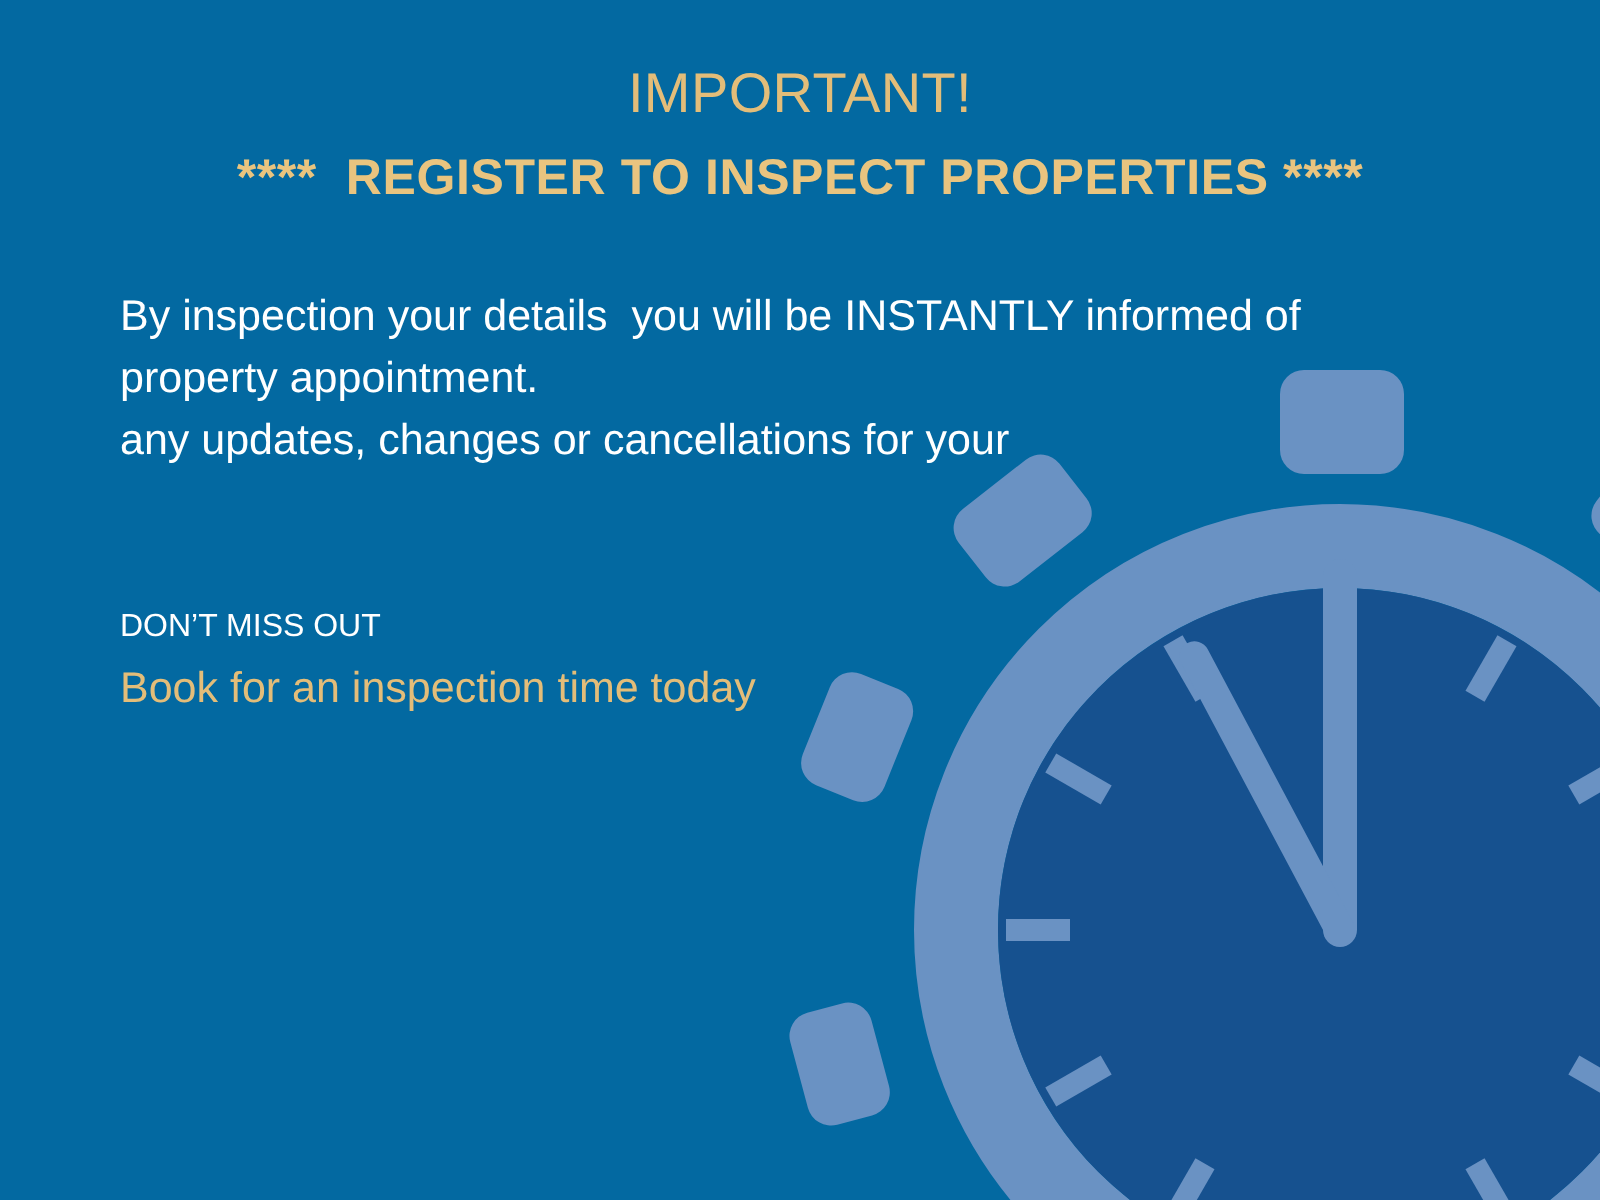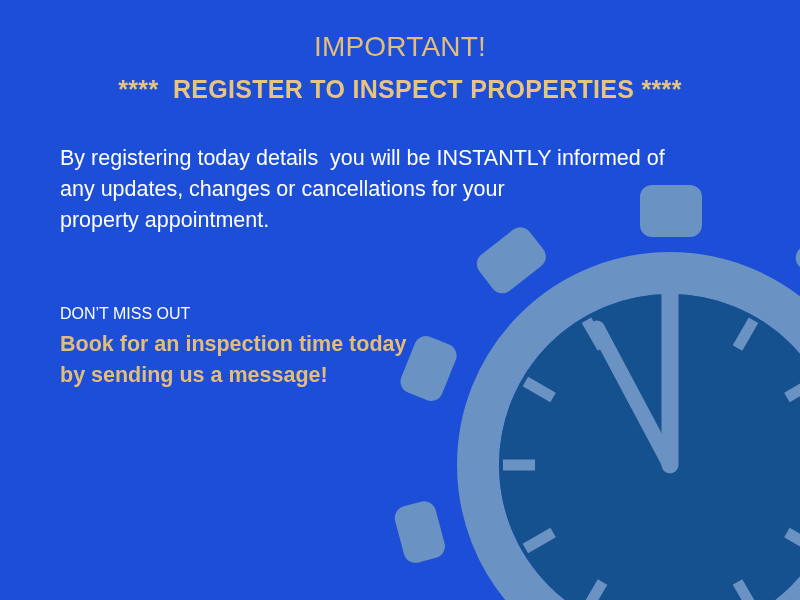--- a/index.html
+++ b/index.html
@@ -10,21 +10,21 @@
     width: 800px;
     height: 600px;
     overflow: hidden;
     font-family: "Liberation Sans", sans-serif;
   }
 
   #slide {
     position: relative;
     width: 800px;
     height: 600px;
-    background: #1d4ed8;
+    background: #0369a1;
     overflow: hidden;
   }
 
   
   #stopwatch-graphic {
     position: absolute;
     left: 0;
     top: 0;
     width: 800px;
     height: 600px;
@@ -95,21 +95,21 @@
     font-size: 16px;
     font-weight: 400;
     line-height: 31px;
     white-space: pre;
     margin: 0;
   }
 
   .cta-gold {
     color: #e3bd79;
     font-size: 21.5px;
-    font-weight: bold;
+    font-weight: normal;
     line-height: 31px;
     white-space: pre;
     margin: 0;
   }
 </style>
 </head>
 <body>
 
 <div id="slide">
 
@@ -182,31 +182,30 @@
   <div id="content">
 
     <div id="heading-block">
       <div class="headline-main">IMPORTANT!</div>
       <div class="headline-sub">****  REGISTER TO INSPECT PROPERTIES ****</div>
     </div>
 
     <div id="body-block">
 
       <div class="para">
-        <div class="para-line">By registering today details  you will be INSTANTLY informed of</div>
+        <div class="para-line">By inspection your details  you will be INSTANTLY informed of</div>
+        <div class="para-line">property appointment.</div>
         <div class="para-line">any updates, changes or cancellations for your</div>
-        <div class="para-line">property appointment.</div>
       </div>
 
       <div class="para-gap"></div>
 
 
       <div class="para-gap"></div>
 
       <div class="para">
         <div class="cta-plain">DON’T MISS OUT</div>
         <div class="cta-gold">Book for an inspection time today</div>
-        <div class="cta-gold">by sending us a message!</div>
       </div>
 
     </div>
   </div>
 </div>
 
 </body></html>

